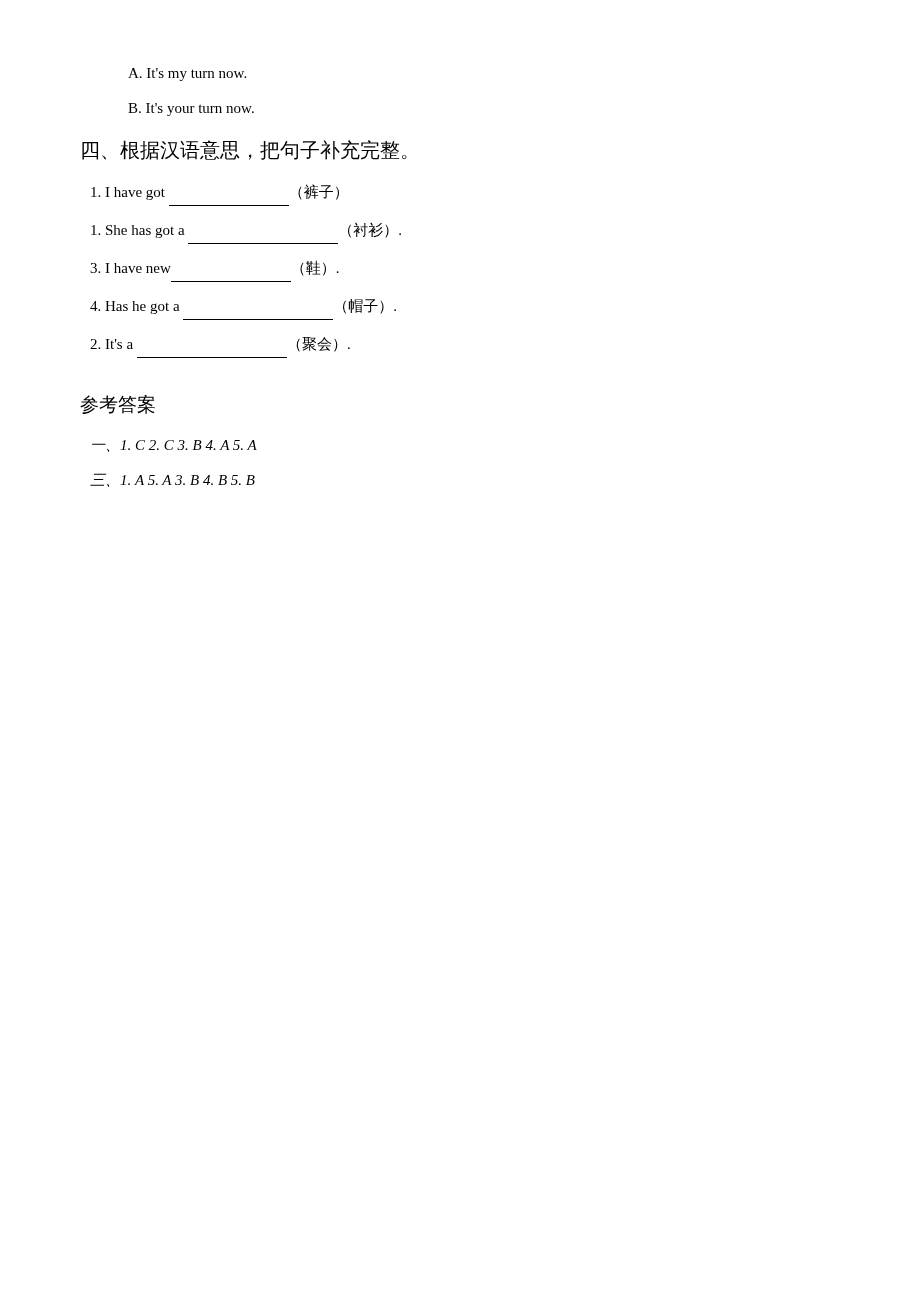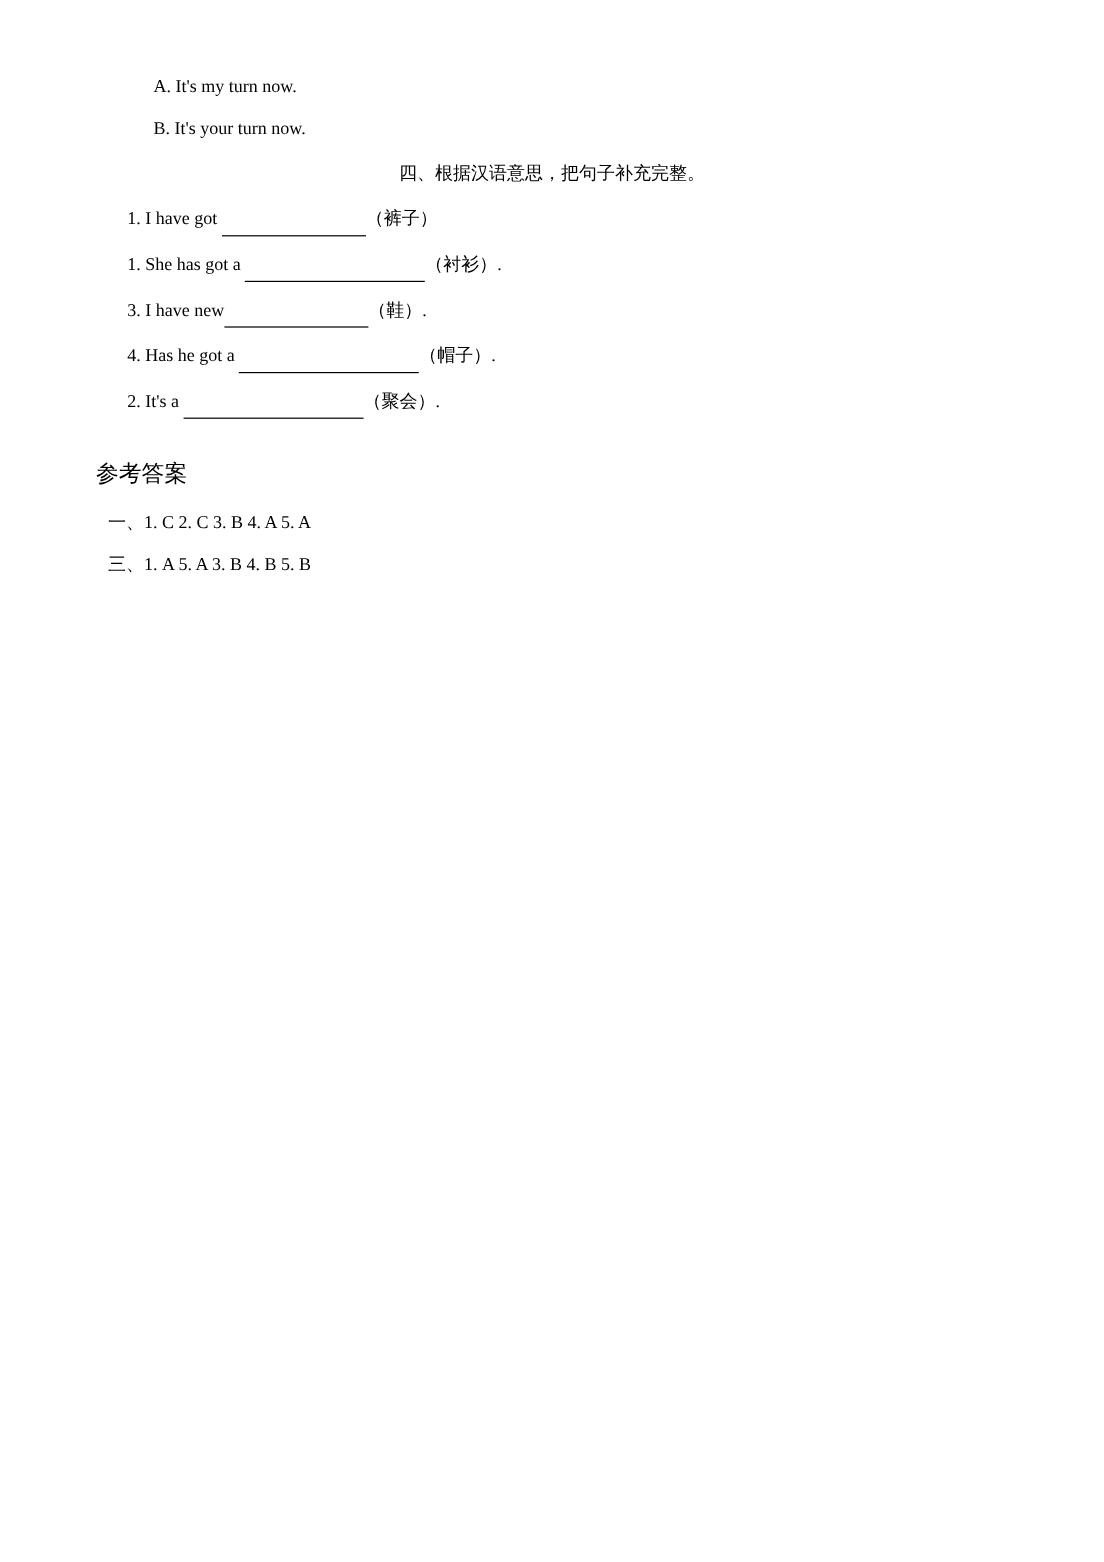--- a/index.html
+++ b/index.html
@@ -18,29 +18,28 @@
       padding: 60px 80px;
       line-height: 1.8;
     }
 
     .option-line {
       margin-left: 48px;
       margin-bottom: 8px;
     }
 
     .section-title {
-      font-size: 15px;
+      font-size: 20px;
       margin-bottom: 10px;
       margin-top: 10px;
-      text-align: center;
     }
 
     .exercise-line {
       margin-bottom: 10px;
-      margin-left: 26px;
+      margin-left: 10px;
     }
 
     .blank {
       display: inline-block;
       border-bottom: 1px solid #000;
       min-width: 120px;
       vertical-align: bottom;
     }
 
     .blank-long {
@@ -52,20 +51,21 @@
     }
 
     .answer-title {
       font-size: 19px;
       margin-bottom: 10px;
     }
 
     .answer-line {
       margin-bottom: 8px;
       margin-left: 10px;
+      font-style: italic;
     }
   </style>
 </head>
 <body>
 
 <div class="option-line">
   <span>A. It's my turn now.</span>
 </div>
 
 <div class="option-line">

